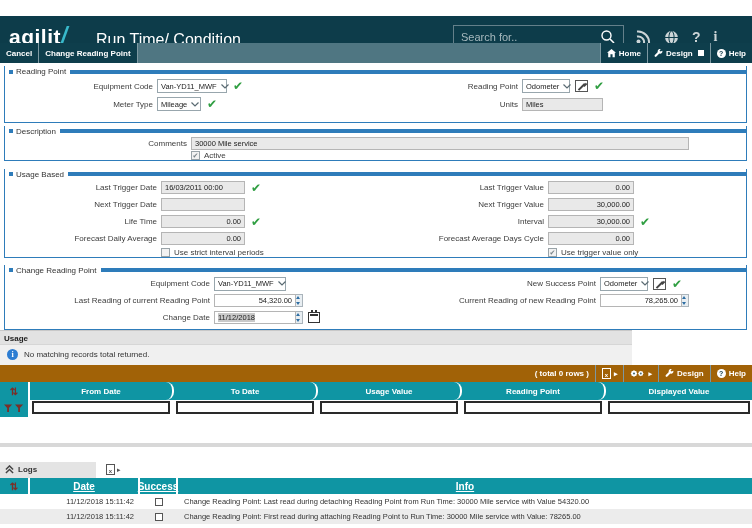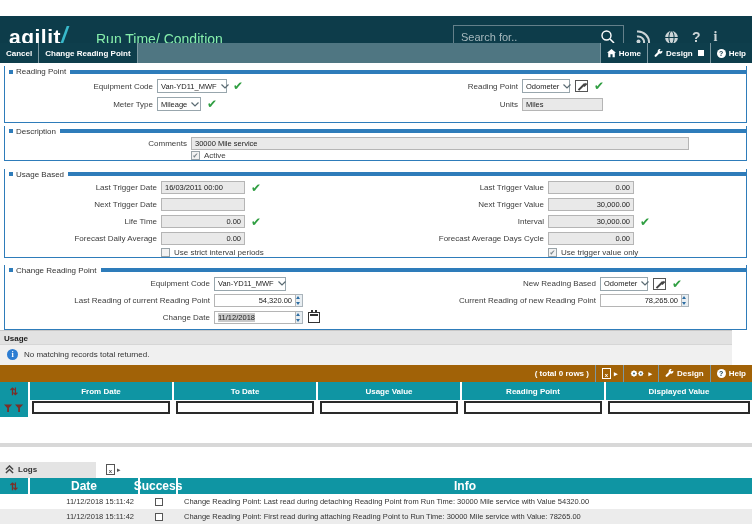--- a/index.html
+++ b/index.html
@@ -3,21 +3,21 @@
 <meta charset="utf-8">
 <style>
 * { box-sizing:border-box; margin:0; padding:0; }
 html,body { width:752px; height:528px; }
 body { font-family:"Liberation Sans",sans-serif; position:relative; background:#fff; overflow:hidden; }
 
 
 .hdr { position:absolute; top:16px; left:0; width:752px; height:43px; background:#0d3c4a; }
 .logo { position:absolute; left:9px; top:7px; font-size:21px; font-weight:700; color:#fff; letter-spacing:.5px; }
 .logo .slash { color:#38b9cb; font-style:italic; font-weight:700; font-size:23px; }
-.page-title { position:absolute; left:96px; top:15px; font-size:14px; color:#86efac; }
+.page-title { position:absolute; left:96px; top:15px; font-size:16px; color:#ffffff; }
 .search { position:absolute; left:453px; top:9px; width:171px; height:24px; border:1px solid #64808a; display:flex; align-items:center; padding:0 7px; }
 .search .ph { color:#a7b9be; font-size:11px; flex:1; }
 .hicons { position:absolute; left:636px; top:11px; display:flex; gap:13px; align-items:center; height:20px; }
 .hic { color:#ccd5d7; font-weight:700; font-size:14px; line-height:1; }
 
 
 .tb { position:absolute; top:43px; left:0; width:752px; height:20px; background:#4f7682; display:flex; align-items:stretch; }
 .tb-btn { background:#0e3e4c; color:#fff; font-size:8px; font-weight:700; display:flex; align-items:center; padding:0 6px; border-right:1px solid #7d99a2; gap:3px; }
 .tb-right { margin-left:auto; display:flex; }
 .tb-right .tb-btn { border-right:none; border-left:1px solid #7d99a2; }
@@ -56,55 +56,55 @@
 .spin i.dn::after { content:""; position:absolute; left:0px; top:1px; border-left:2.5px solid transparent; border-right:2.5px solid transparent; border-top:3.5px solid #2d6da3; }
 .cal { width:12px; height:11px; border:1px solid #333; margin-left:5px; position:relative; background:#fff; flex:none; }
 .cal::before { content:""; position:absolute; top:1px; left:1px; right:1px; height:2px; background:#333; }
 .cal::after { content:""; position:absolute; top:-3px; left:2px; width:2px; height:3px; background:#333; box-shadow:4px 0 #333; }
 .edit { width:13px; height:12px; border:1px solid #555; margin-left:5px; position:relative; background:#fff; flex:none; }
 .edit::after { content:""; position:absolute; width:9px; height:1.5px; background:#444; transform:rotate(-45deg); top:5px; left:1px; }
 .edit::before { content:""; position:absolute; width:4px; height:1.5px; background:#444; transform:rotate(-45deg); top:3px; right:0px; }
 .hl { background:#c9c9c9; }
 
 
-.usage-strip { position:absolute; top:330px; left:0; width:732px; height:35px; background:#f0f0f0; border-top:1px solid #c8c8c8; }
+.usage-strip { position:absolute; top:330px; left:0; width:632px; height:35px; background:#f0f0f0; border-top:1px solid #c8c8c8; }
 .usage-title { height:14px; background:#e2e2e2; font-size:8px; font-weight:700; padding:3px 0 0 4px; color:#222; border-bottom:1px solid #d6d6d6; }
 .usage-info { display:flex; align-items:center; padding:4px 0 0 7px; gap:6px; font-size:8px; color:#333; }
 .info-ic { width:11px; height:11px; border-radius:50%; background:#2d7dd2; color:#fff; font-weight:700; font-size:8px; display:flex; align-items:center; justify-content:center; font-family:"Liberation Serif",serif; flex:none; }
 
 .ttb { position:absolute; top:365px; left:0; width:752px; height:17px; background:#a16207; display:flex; align-items:stretch; justify-content:flex-end; color:#fff; }
 .ttb .seg { display:flex; align-items:center; padding:0 6px; font-size:8px; font-weight:700; gap:3px; }
 .ttb .seg.b { border-left:1px solid #7d97a0; }
 .arrw { font-size:7px; color:#fff; }
 .doc { width:9px; height:11px; border:1px solid #fff; font-size:6px; color:#fff; display:flex; align-items:flex-end; justify-content:center; line-height:1; font-weight:700; }
 
 .uth { position:absolute; top:382px; left:0; width:752px; height:18px; background:#0f95a3; display:flex; }
 .uth .ic { width:30px; border-right:2px solid #fff; display:flex; align-items:center; justify-content:center; }
-.uth .c { width:144px; border-right:2px solid #fff; color:#fff; font-weight:700; font-size:8px; display:flex; align-items:center; justify-content:center; }
+.uth .c { width:144px; border-right:2px solid #fff; color:#fff; font-weight:700; font-size:8px; display:flex; align-items:center; justify-content:center;border-radius:8px; }
 .uth .c:last-child { width:146px; border-right:none; }
 .sorti { color:#7a2f28; font-weight:700; font-size:10px; }
 
 .ufr { position:absolute; top:400px; left:0; width:752px; height:17px; display:flex; background:#fff; }
 .ufr .ic { width:30px; background:#0f95a3; border-right:2px solid #fff; display:flex; gap:2px; align-items:center; justify-content:center; }
 .ufr .c { width:144px; border-right:2px solid #fff; padding:1px 2px; }
 .ufr .c:last-child { width:146px; border-right:none; }
 .fin { width:100%; height:13px; border:2px solid #2a2a2a; background:#fff; }
 
 .divband { position:absolute; top:443px; left:0; width:752px; height:4px; background:#d8d8d8; }
 
 
 .logs-hdr { position:absolute; top:461px; left:0; height:17px; display:flex; align-items:center; }
 .logs-bar { width:96px; height:16px; background:#e4e4e4; display:flex; align-items:center; gap:4px; padding-left:5px; font-size:8px; font-weight:700; color:#333; }
 .logs-exp { margin-left:10px; display:flex; align-items:center; gap:2px; }
 .doc2 { width:9px; height:11px; border:1px solid #555; font-size:6px; color:#555; display:flex; align-items:flex-end; justify-content:center; line-height:1; font-weight:700; }
 .arrw2 { font-size:7px; color:#555; }
 
 .lth { position:absolute; top:478px; left:0; width:752px; height:16px; background:#0f95a3; display:flex; }
 .lth .ic { width:30px; border-right:2px solid #fff; display:flex; align-items:center; justify-content:center; }
-.lth .c { border-right:2px solid #fff; color:#fff; font-weight:700; font-size:12px; display:flex; align-items:center; justify-content:center; }
+.lth .c { border-right:2px solid #fff; color:#fff; font-weight:700; font-size:10px; display:flex; align-items:center; justify-content:center;text-decoration:underline; }
 .lth .c.date { width:110px; }
 .lth .c.succ { width:38px; }
 .lth .c.info { flex:1; border-right:none; }
 .lrow { position:absolute; left:0; width:752px; height:15px; display:flex; align-items:center; font-size:7.5px; color:#333; }
 .lrow .d { width:140px; text-align:right; padding-right:6px; }
 .lrow .s { width:38px; display:flex; justify-content:center; }
 .lbox { width:8px; height:8px; border:1px solid #555; background:#fff; }
 .lrow .i { flex:1; padding-left:6px; white-space:nowrap; overflow:hidden; }
 </style>
 </head>
@@ -343,21 +343,21 @@
           </div>
         <span class="spin">
             <i class="up"></i>
             <i class="dn"></i>
           </span>
         <span class="cal"></span>
       </div>
     </div>
     <div class="col-r">
       <div class="frow" style="height:17px;">
-        <label>New Reading Based</label>
+        <label>New Success Point</label>
         <div class="sel" style="width:48px;">
             <span style="flex:1">Odometer</span>
             <svg width="8" height="5" viewBox="0 0 8 5">
               <polyline points="0.5,0.5 4,4 7.5,0.5" fill="none" stroke="#5a6a72" stroke-width="1.2"></polyline>
             </svg>
           </div>
         <span class="edit"></span>
         <span class="ck">✔</span>
       </div>
       <div class="frow" style="height:17px;">

